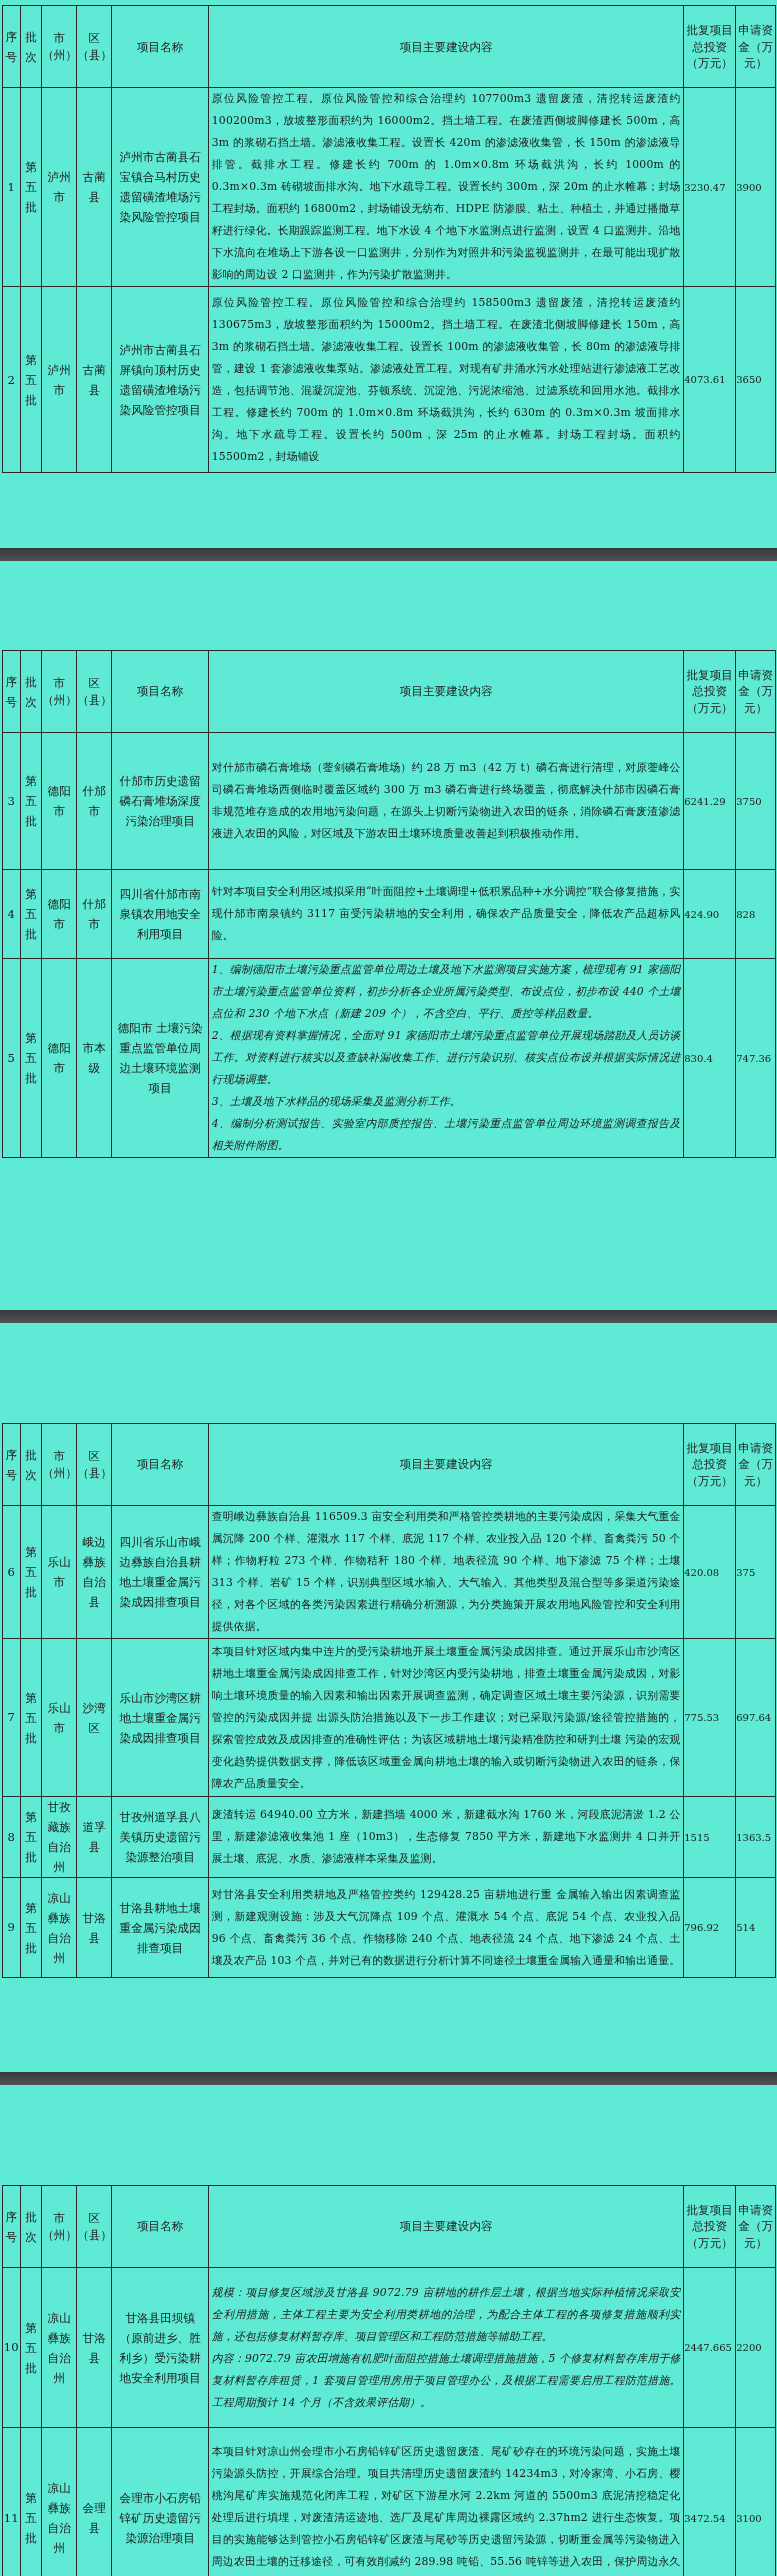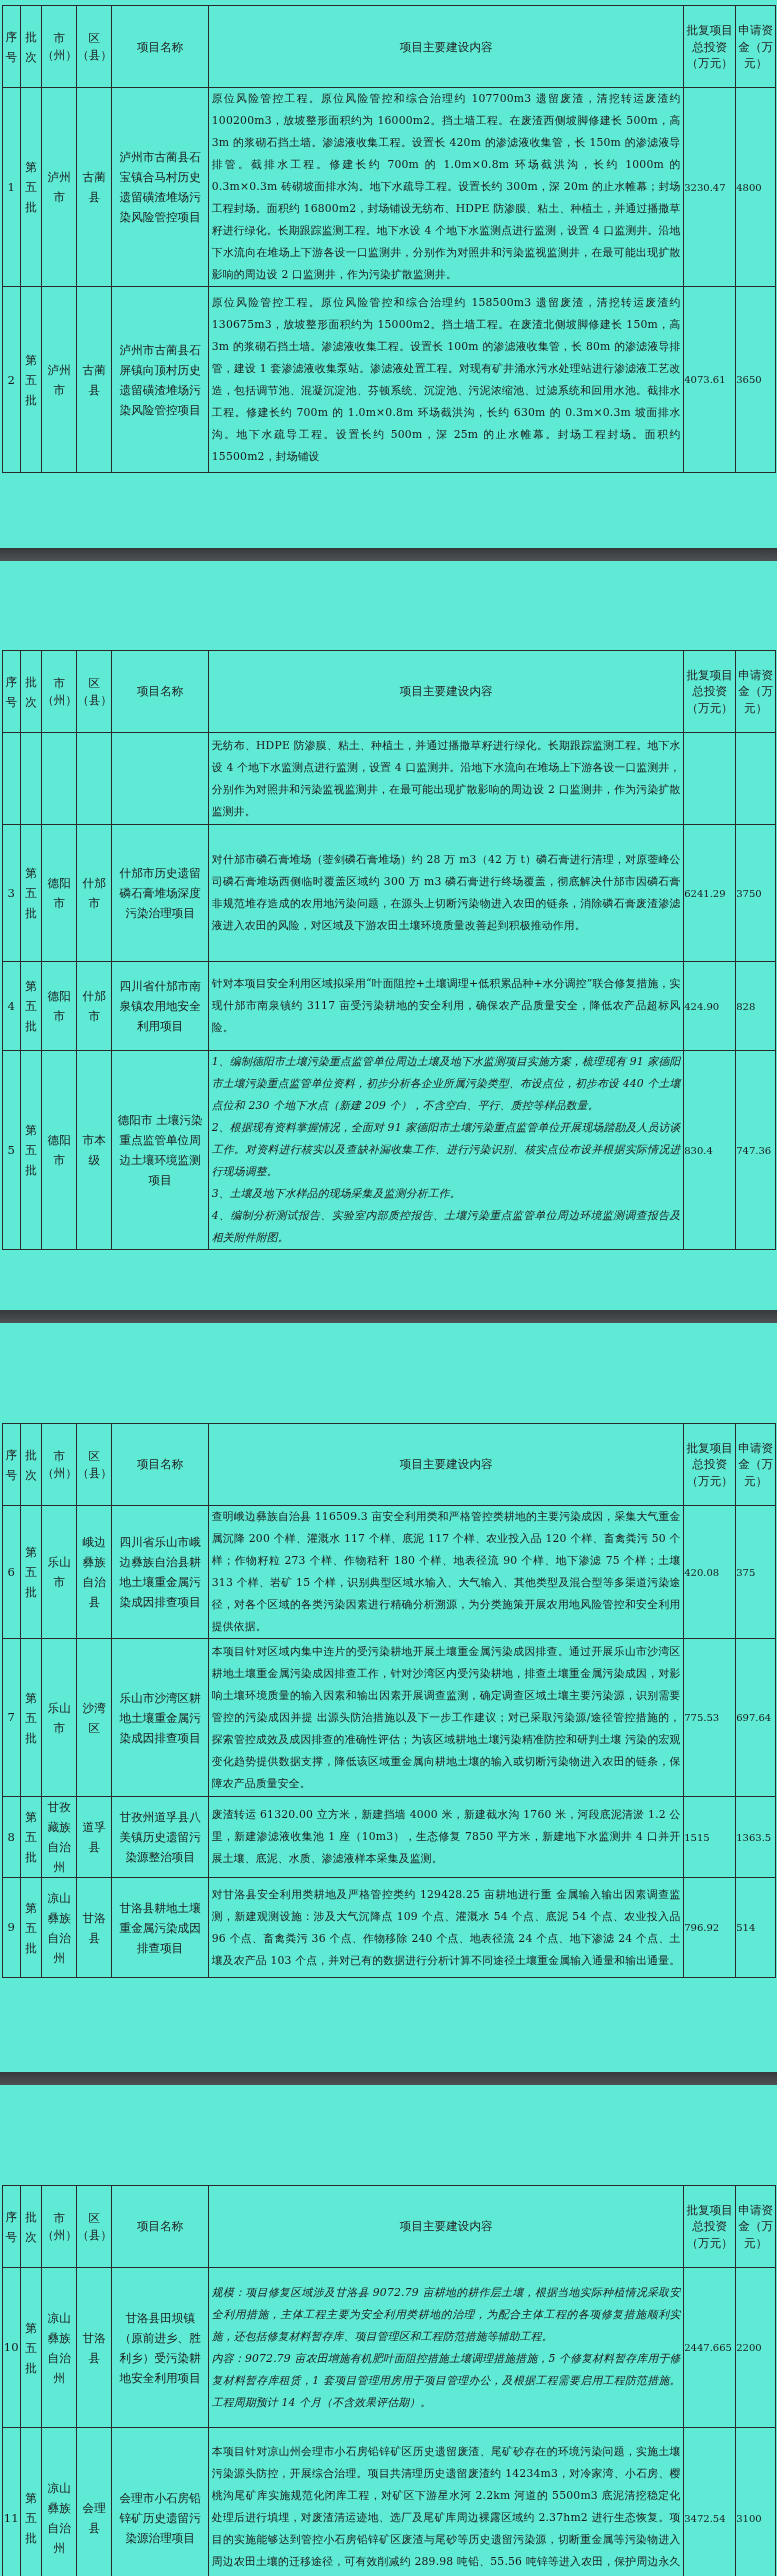--- a/index.html
+++ b/index.html
@@ -59,21 +59,21 @@
           </td>
         <td class="c-city">
             <div class="narrow" style="width:2.1em">泸州市</div>
           </td>
         <td class="c-county">
             <div class="narrow" style="width:2.1em">古蔺县</div>
           </td>
         <td class="c-name">泸州市古蔺县石宝镇合马村历史遗留磺渣堆场污染风险管控项目</td>
         <td class="c-content">原位风险管控工程。原位风险管控和综合治理约 107700m3 遗留废渣，清挖转运废渣约 100200m3，放坡整形面积约为 16000m2。挡土墙工程。在废渣西侧坡脚修建长 500m，高 3m 的浆砌石挡土墙。渗滤液收集工程。设置长 420m 的渗滤液收集管，长 150m 的渗滤液导排管。截排水工程。修建长约 700m 的 1.0m×0.8m 环场截洪沟，长约 1000m 的 0.3m×0.3m 砖砌坡面排水沟。地下水疏导工程。设置长约 300m，深 20m 的止水帷幕；封场工程封场。面积约 16800m2，封场铺设无纺布、HDPE 防渗膜、粘土、种植土，并通过播撒草籽进行绿化。长期跟踪监测工程。地下水设 4 个地下水监测点进行监测，设置 4 口监测井。沿地下水流向在堆场上下游各设一口监测井，分别作为对照井和污染监视监测井，在最可能出现扩散影响的周边设 2 口监测井，作为污染扩散监测井。</td>
         <td class="c-num">3230.47</td>
-        <td class="c-num">4800</td>
+        <td class="c-num">3900</td>
       </tr>
       <tr style="height:186px">
         <td class="c-seq">2</td>
         <td class="c-batch">
             <div class="narrow">第五批</div>
           </td>
         <td class="c-city">
             <div class="narrow" style="width:2.1em">泸州市</div>
           </td>
         <td class="c-county">
@@ -111,30 +111,20 @@
           </th>
         <th>市（州）</th>
         <th>区（县）</th>
         <th>项目名称</th>
         <th>项目主要建设内容</th>
         <th>批复项目总投资（万元）</th>
         <th>申请资金（万元）</th>
       </tr>
     </thead>
     <tbody>
-      <tr style="height:92px">
-        <td></td>
-        <td></td>
-        <td></td>
-        <td></td>
-        <td></td>
-        <td class="c-content">无纺布、HDPE 防渗膜、粘土、种植土，并通过播撒草籽进行绿化。长期跟踪监测工程。地下水设 4 个地下水监测点进行监测，设置 4 口监测井。沿地下水流向在堆场上下游各设一口监测井，分别作为对照井和污染监视监测井，在最可能出现扩散影响的周边设 2 口监测井，作为污染扩散监测井。</td>
-        <td></td>
-        <td></td>
-      </tr>
       <tr style="height:137px">
         <td class="c-seq">3</td>
         <td class="c-batch">
             <div class="narrow">第五批</div>
           </td>
         <td class="c-city">
             <div class="narrow" style="width:2.1em">德阳市</div>
           </td>
         <td class="c-county">
             <div class="narrow" style="width:2.1em">什邡市</div>
@@ -252,21 +242,21 @@
         <td class="c-batch">
             <div class="narrow">第五批</div>
           </td>
         <td class="c-city">
             <div class="narrow" style="width:2.1em">甘孜藏族自治州</div>
           </td>
         <td class="c-county">
             <div class="narrow" style="width:2.1em">道孚县</div>
           </td>
         <td class="c-name">甘孜州道孚县八美镇历史遗留污染源整治项目</td>
-        <td class="c-content">废渣转运 61320.00 立方米，新建挡墙 4000 米，新建截水沟 1760 米，河段底泥清淤 1.2 公里，新建渗滤液收集池 1 座（10m3），生态修复 7850 平方米，新建地下水监测井 4 口并开展土壤、底泥、水质、渗滤液样本采集及监测。</td>
+        <td class="c-content">废渣转运 64940.00 立方米，新建挡墙 4000 米，新建截水沟 1760 米，河段底泥清淤 1.2 公里，新建渗滤液收集池 1 座（10m3），生态修复 7850 平方米，新建地下水监测井 4 口并开展土壤、底泥、水质、渗滤液样本采集及监测。</td>
         <td class="c-num">1515</td>
         <td class="c-num">1363.5</td>
       </tr>
       <tr style="height:100px">
         <td class="c-seq">9</td>
         <td class="c-batch">
             <div class="narrow">第五批</div>
           </td>
         <td class="c-city">
             <div class="narrow" style="width:2.1em">凉山彝族自治州</div>

